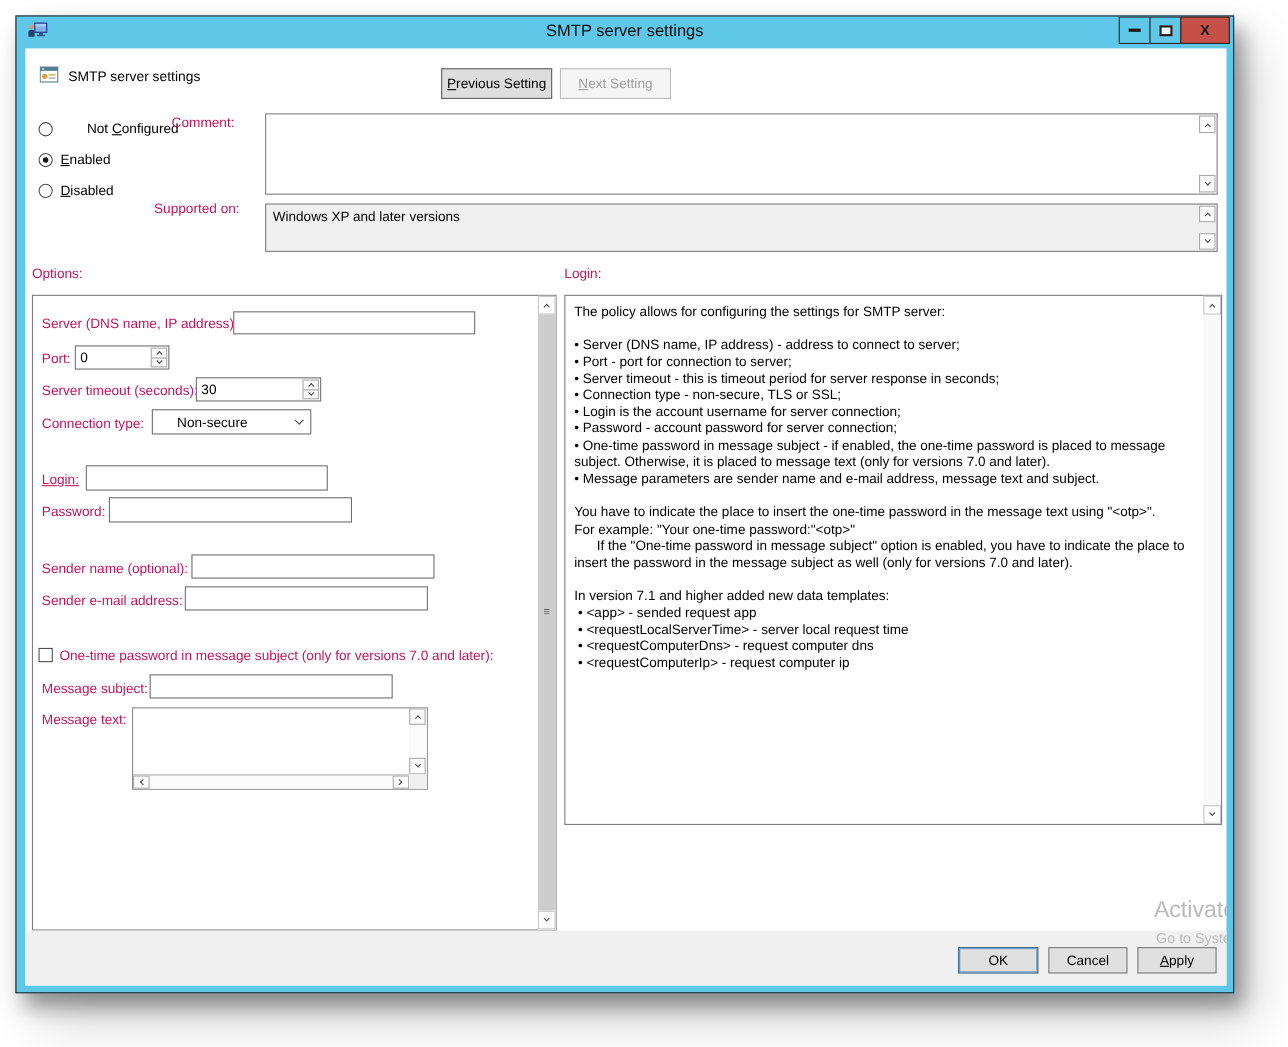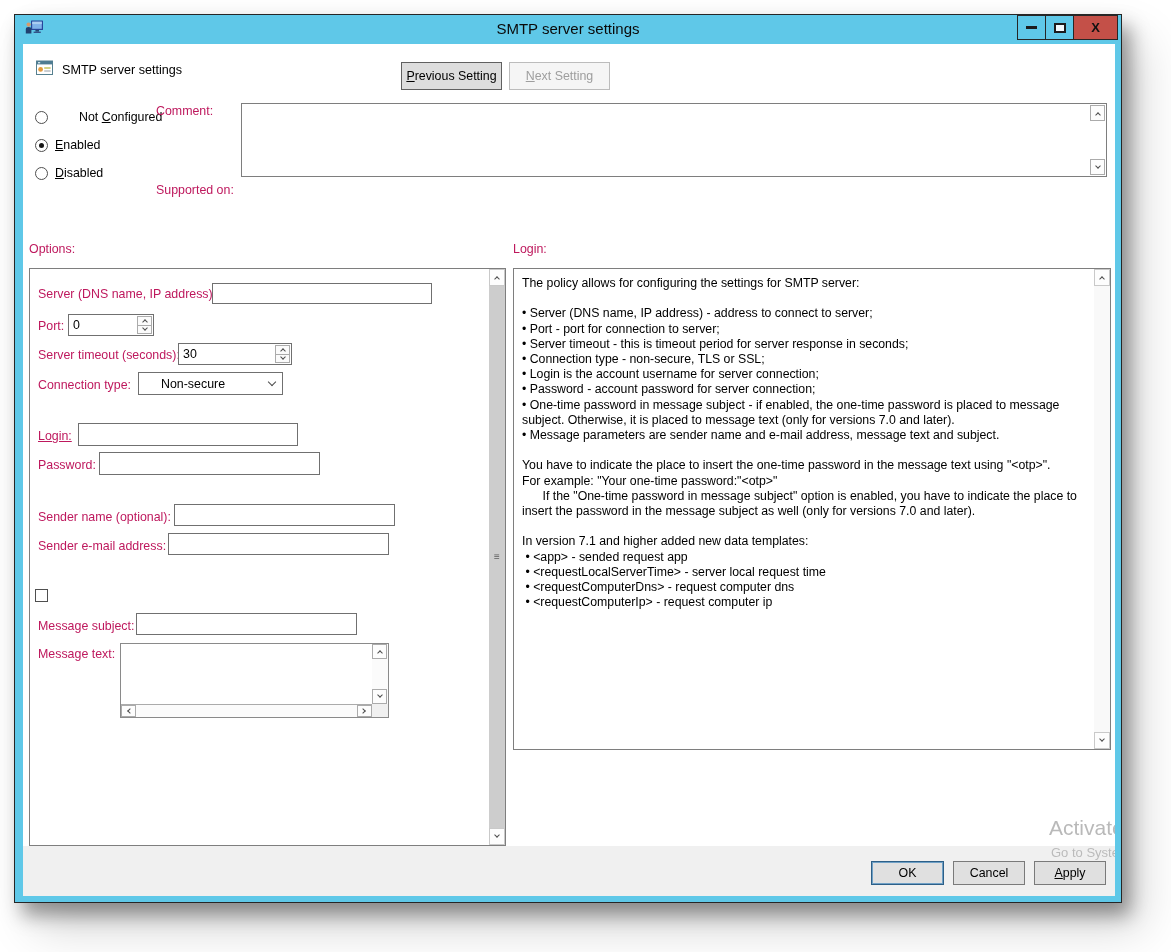--- a/index.html
+++ b/index.html
@@ -190,21 +190,30 @@
       <div class="box" style="left:218px; top:59px; width:866px; height:74px;">
         <span></span>
         <div class="sbtn" style="right:1px; top:1px; width:15px; height:16px;">
             <span class="chev up sm"></span>
           </div>
         <div class="sbtn" style="right:1px; bottom:1px; width:15px; height:16px;">
             <span class="chev down sm"></span>
           </div>
       </div>
 
-      <div class="lbl" style="left:133px; top:139px;text-align:right;">Supported on:</div>
+      <div class="lbl" style="left:117px; top:139px;text-align:right;">Supported on:</div>
+      <div class="box disabled" style="left:218px; top:141px; width:866px; height:44px; padding:4px 6px; font-size:12.3px;">
+        <span>Windows XP and later versions</span>
+        <div class="sbtn" style="right:1px; top:1px; width:15px; height:15px;">
+            <span class="chev up sm"></span>
+          </div>
+        <div class="sbtn" style="right:1px; bottom:1px; width:15px; height:15px;">
+            <span class="chev down sm"></span>
+          </div>
+      </div>
 
       <div class="lbl" style="left:6px; top:198px;">Options:</div>
       <div class="lbl" style="left:490px; top:198px;">Login:</div>
 
       <div class="panel" style="left:6px; top:224px; width:477px; height:578px;">
 
         <div class="lbl" style="left:8px; top:18px;">Server (DNS name, IP address):</div>
         <input class="inp" style="left: 182px; top: 14px; width: 220px; height: 21px;" value="">
 
         <div class="lbl" style="left:8px; top:50px;">Port:</div>
@@ -247,20 +256,21 @@
         <div class="lbl" style="left:8px; top:189px;">Password:</div>
         <input class="inp" style="left: 69px; top: 183px; width: 221px; height: 23px;" value="">
 
         <div class="lbl" style="left:8px; top:241px;">Sender name (optional):</div>
         <input class="inp" style="left: 144px; top: 235px; width: 221px; height: 22px;" value="">
 
         <div class="lbl" style="left:8px; top:270px;">Sender e-mail address:</div>
         <input class="inp" style="left: 138px; top: 264px; width: 221px; height: 22px;" value="">
 
         <div class="checkbox" style="left:5px; top:320px;"></div>
+        <div class="lbl" style="left:24px; top:320px;">One-time password in message subject (only for versions 7.0 and later):</div>
 
         <div class="lbl" style="left:8px; top:350px;">Message subject:</div>
         <input class="inp" style="left: 106px; top: 344px; width: 221px; height: 22px;" value="">
 
         <div class="lbl" style="left:8px; top:378px;">Message text:</div>
         <div class="box" style="left:90px; top:374px; width:269px; height:75px; border-color:#8a8a8a;">
           <span></span>
           
           <div class="sb-col" style="right:0; top:0; width:16px; bottom:13px; background:#fbfbfb;">
             <div class="sbtn" style="left:0; top:0; width:15px; height:15px;">

